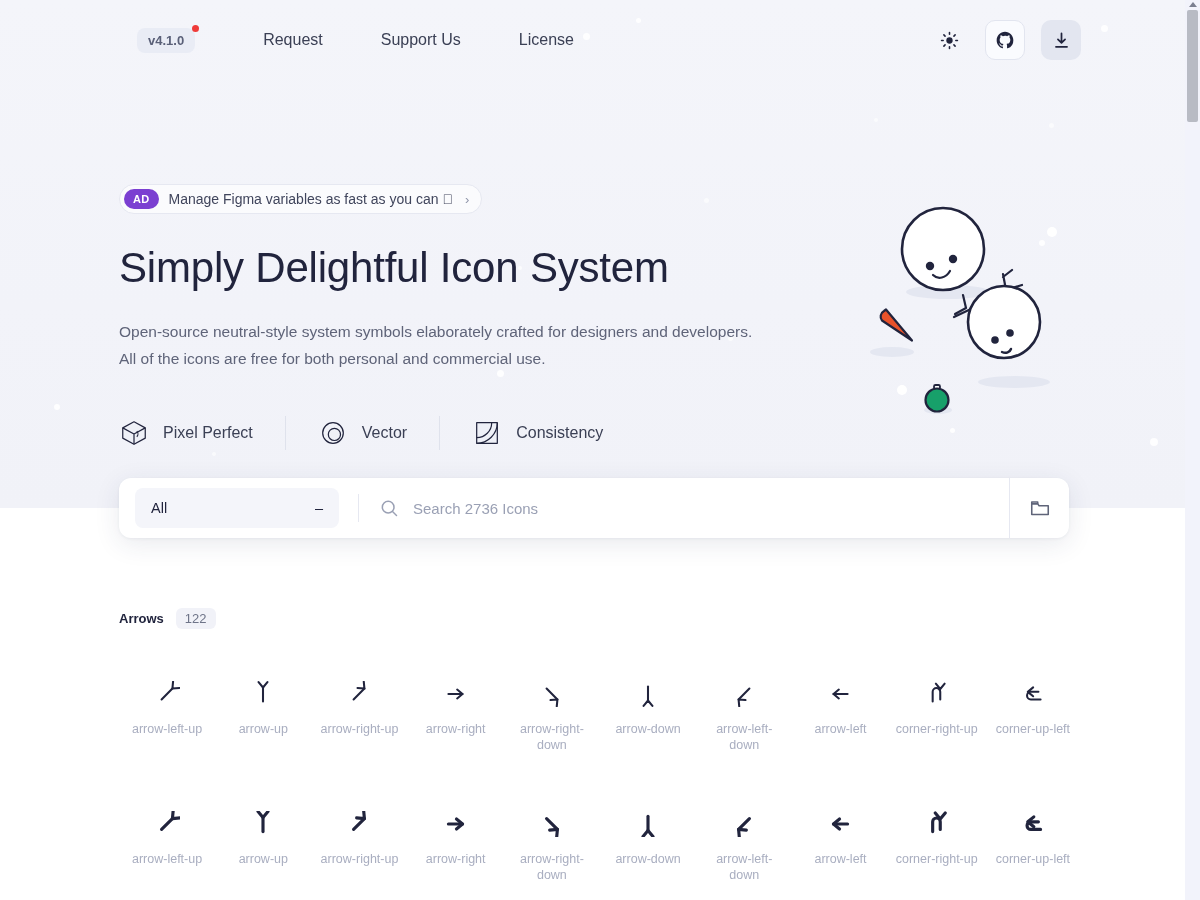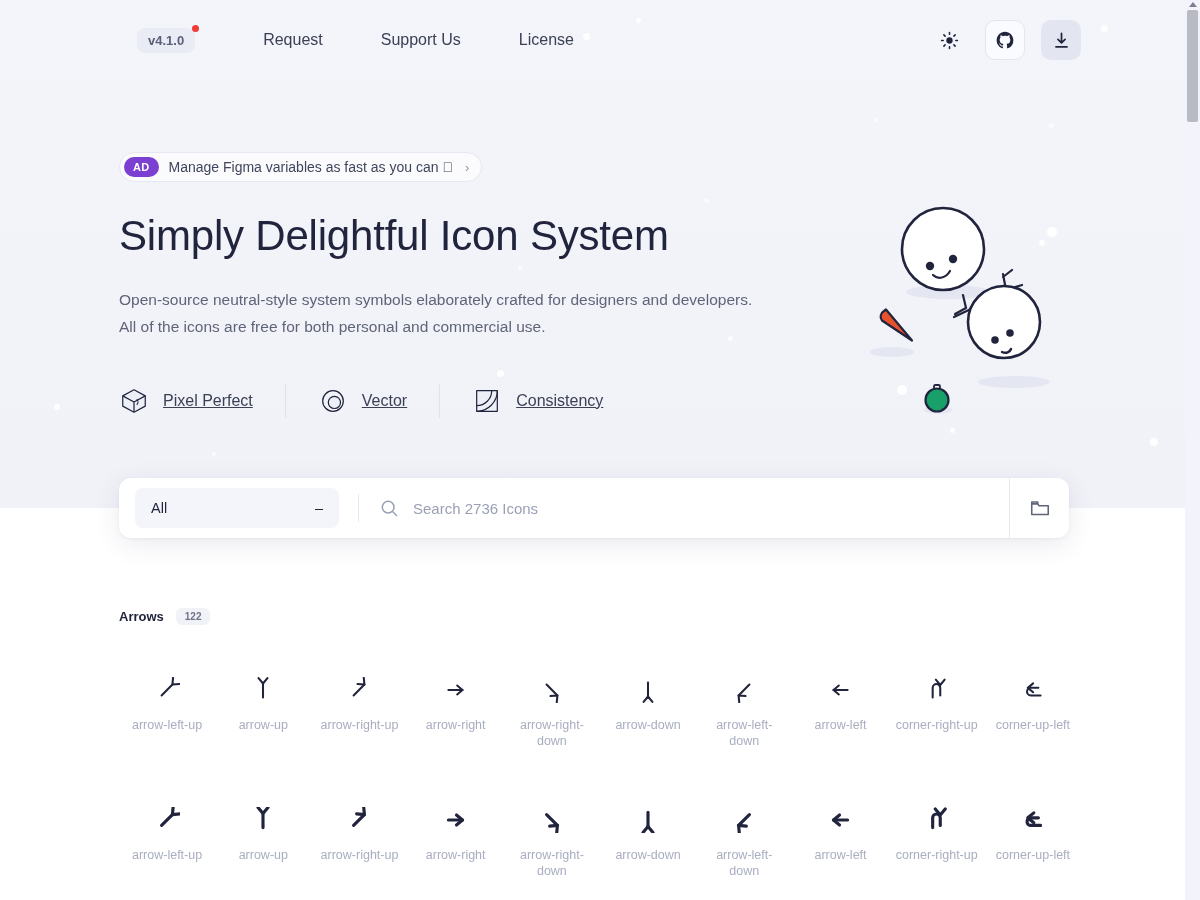--- a/index.html
+++ b/index.html
@@ -90,41 +90,41 @@
   .icon-btn.filled   { background:#e3e6f0; }
 
   
   .hero-inner { position:relative; z-index:4; padding:0 119px; }
 
   .ad-chip {
     display:inline-flex; align-items:center; gap:10px;
     height:30px; padding:0 12px 0 4px;
     background:rgba(255,255,255,.62);
     border:1px solid #e6e8f1; border-radius:18px;
-    margin-top:72px;
+    margin-top:104px;
     cursor:pointer;
   }
   .ad-badge {
     background:#7b3fd1; color:#fff; font-size:11px; font-weight:700;
     border-radius:14px; padding:4px 9px; letter-spacing:.3px;
   }
   .ad-text { font-size:14px; color:#40455c; white-space:nowrap; }
   .ad-arrow { font-size:13px; color:#8d93a8; margin-left:2px; }
 
   h1.hero-title {
     font-size:42px; font-weight:400; color:#21243d;
     margin-top:30px; letter-spacing:-.2px;
   }
   .hero-sub {
     margin-top:26px; font-size:15.5px; color:#5f6479; line-height:27px;
   }
 
   .features { display:flex; align-items:center; margin-top:44px; }
   .feature { display:flex; align-items:center; gap:14px; }
-  .feature-label { font-size:16px; color:#3b4055;text-decoration:underline; }
+  .feature-label { font-size:16px; color:#3b4055; }
   .feat-divider { width:1px; height:34px; background:#dfe2ec; margin:0 32px; }
 
   
   .illus { position:absolute; right:118px; top:182px; width:220px; height:250px; z-index:3; }
 
   
   .search-wrap {
     position:absolute; left:119px; top:478px; z-index:8;
     width:950px; height:60px;
     background:#fff; border-radius:12px;
@@ -150,22 +150,22 @@
   .folder-btn {
     width:60px; height:60px; display:flex; align-items:center; justify-content:center;
     border-left:1px solid #e6e8f1; cursor:pointer; color:#5f6479;
   }
 
   
   .content { padding:0 119px; background:#fff; }
   .section-head { display:flex; align-items:center; gap:12px; padding-top:100px; }
   .section-title { font-size:13px; font-weight:700; color:#21243d; }
   .section-count {
-    background:#f1f2f8; color:#6e7488; font-size:10px;
-    padding:3px 9px; border-radius:6px;font-weight:bold;
+    background:#f1f2f8; color:#6e7488; font-size:13px;
+    padding:3px 9px; border-radius:6px;
   }
 
   .icon-grid {
     margin-top:40px;
     display:grid; grid-template-columns:repeat(10, 1fr);
     row-gap:30px;
   }
   .icon-cell {
     display:flex; flex-direction:column; align-items:center;
     padding:10px 2px 6px; border-radius:10px; cursor:pointer;

